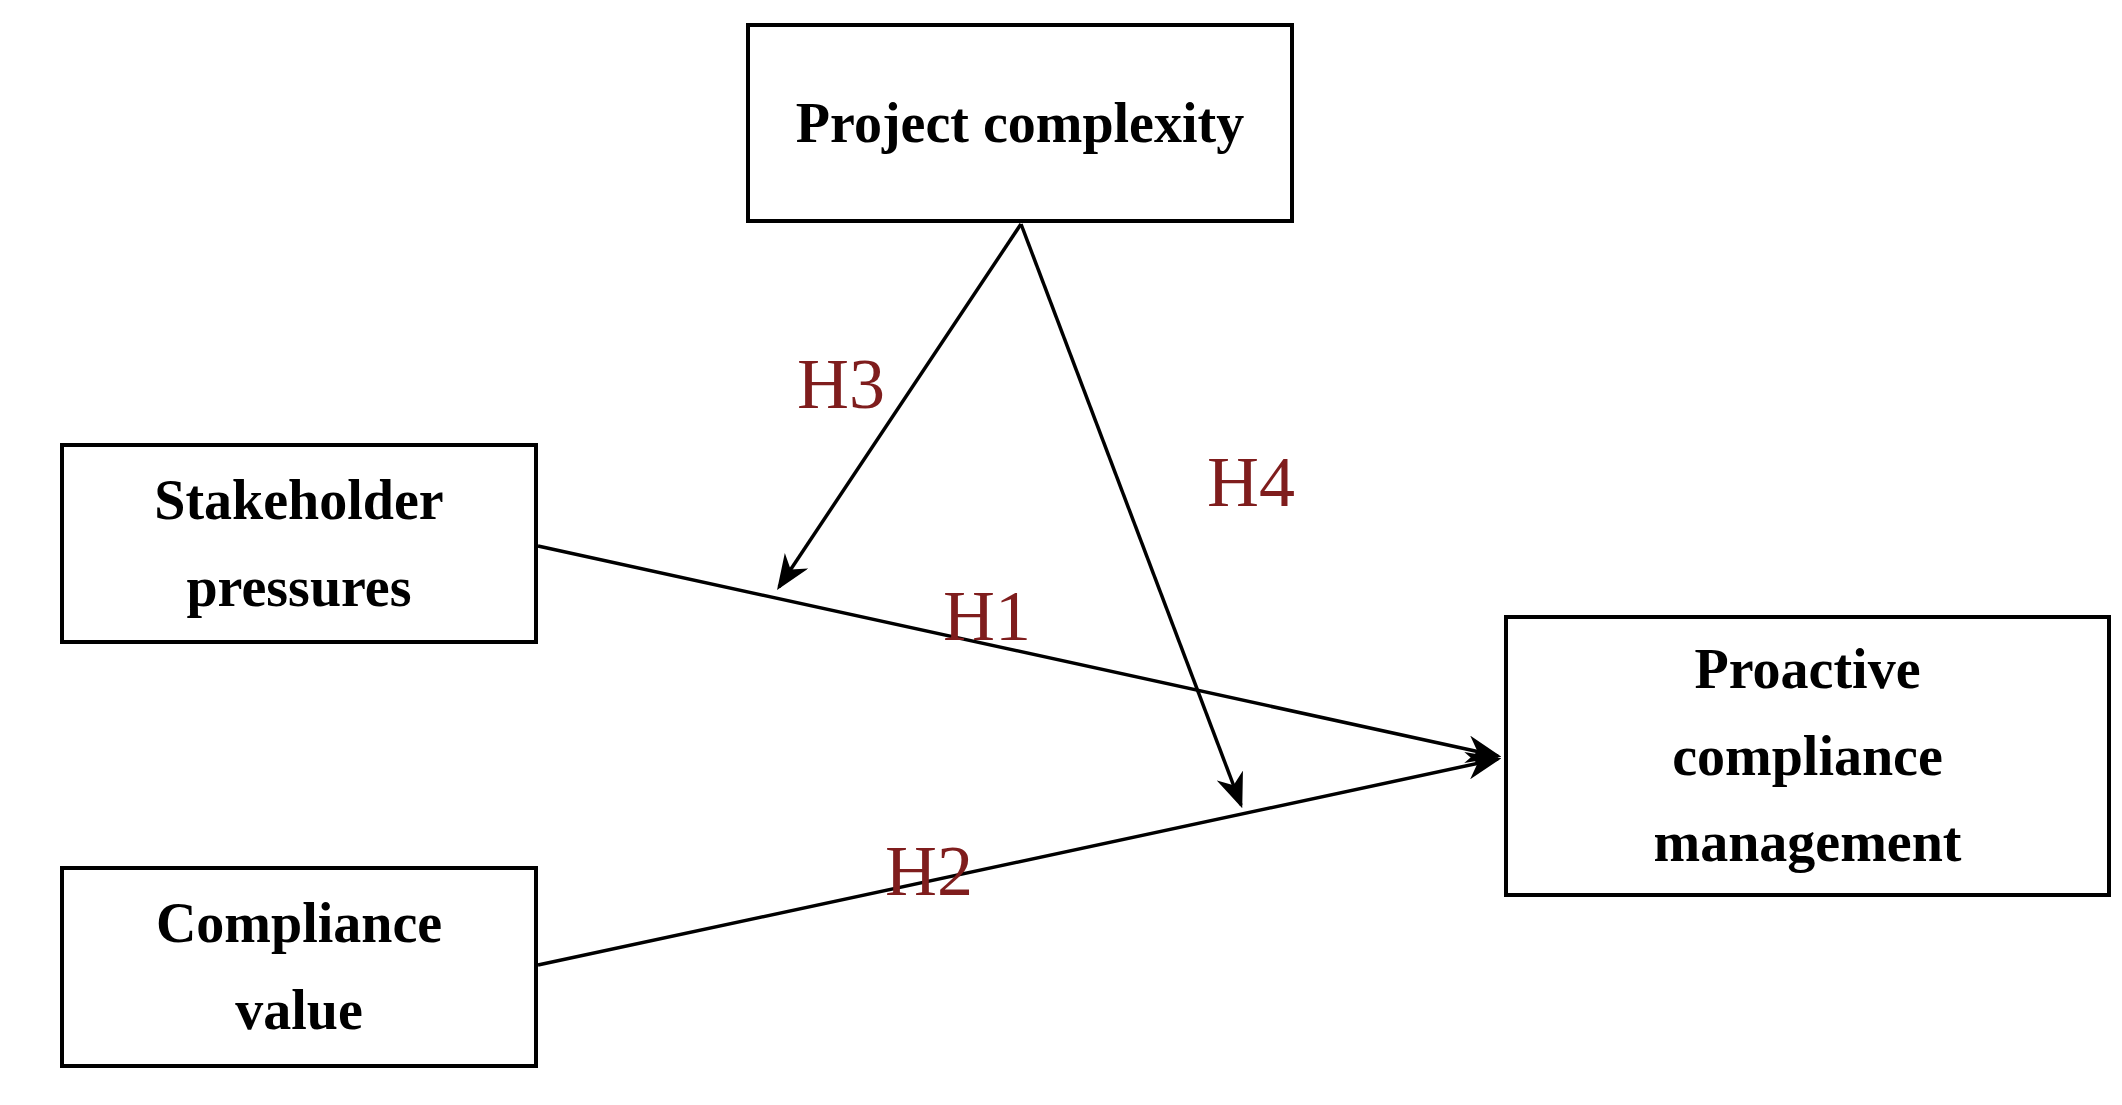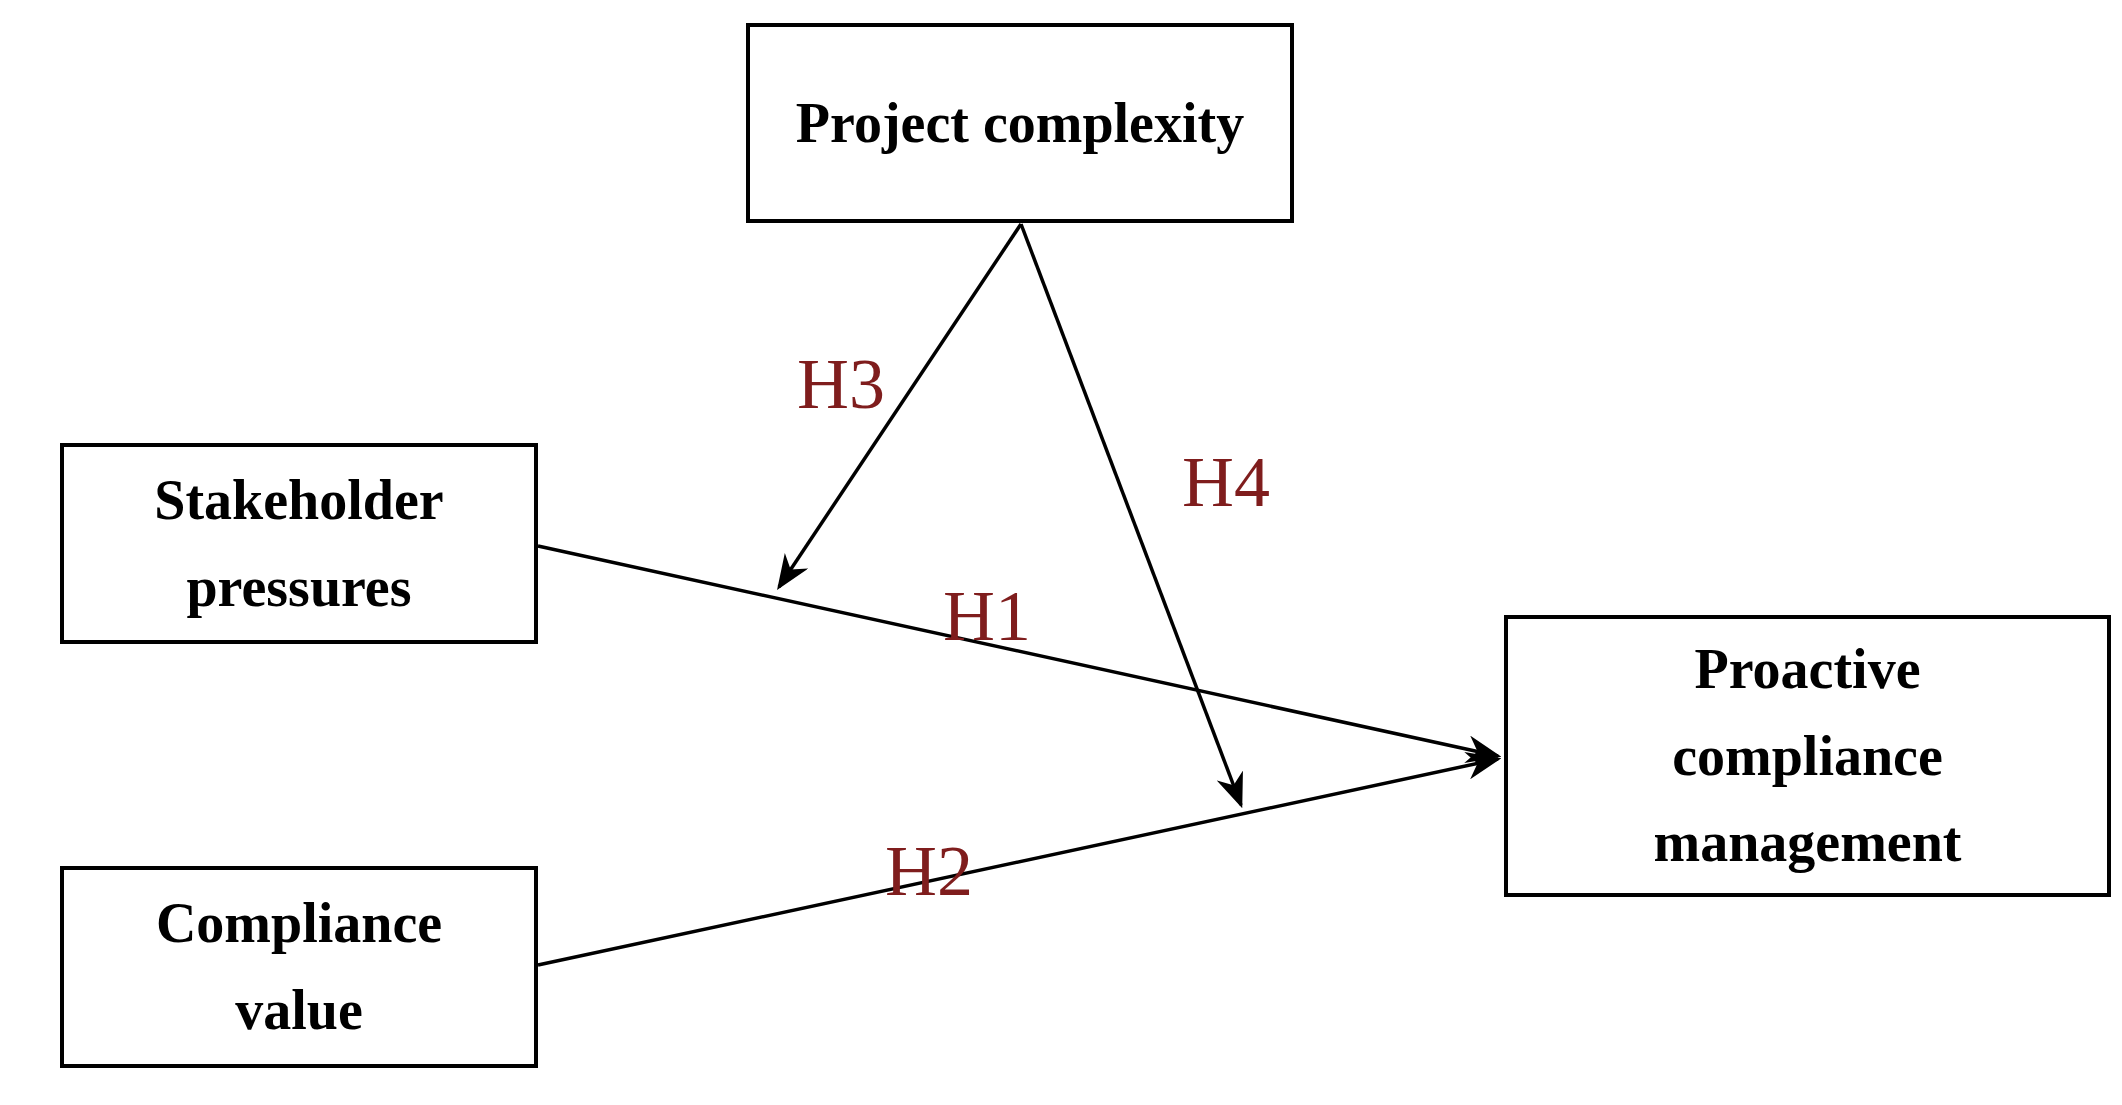--- a/index.html
+++ b/index.html
@@ -53,21 +53,21 @@
     position: absolute;
     transform: translate(-50%, -50%);
     font-size: 72px;
     font-weight: normal;
     color: #7f1d1d;
     white-space: nowrap;
   }
   .label-h1 { left: 963px;  top: 616px; }
   .label-h2 { left: 905px;  top: 871px; }
   .label-h3 { left: 817px;  top: 384px; }
-  .label-h4 { left: 1202px; top: 482px; }
+  .label-h4 { left: 1227px; top: 482px; }
 </style>
 </head>
 <body>
 
 <div class="canvas">
 
   <svg class="edges-svg" viewBox="0 0 2122 1105" aria-hidden="true">
     <defs>
       <marker id="arrowhead" viewBox="0 0 10 8" refX="9" refY="4" markerWidth="10" markerHeight="8" orient="auto" markerUnits="strokeWidth">
         <path d="M0,0 L10,4 L0,8 L3,4 Z" fill="#000000"></path>

